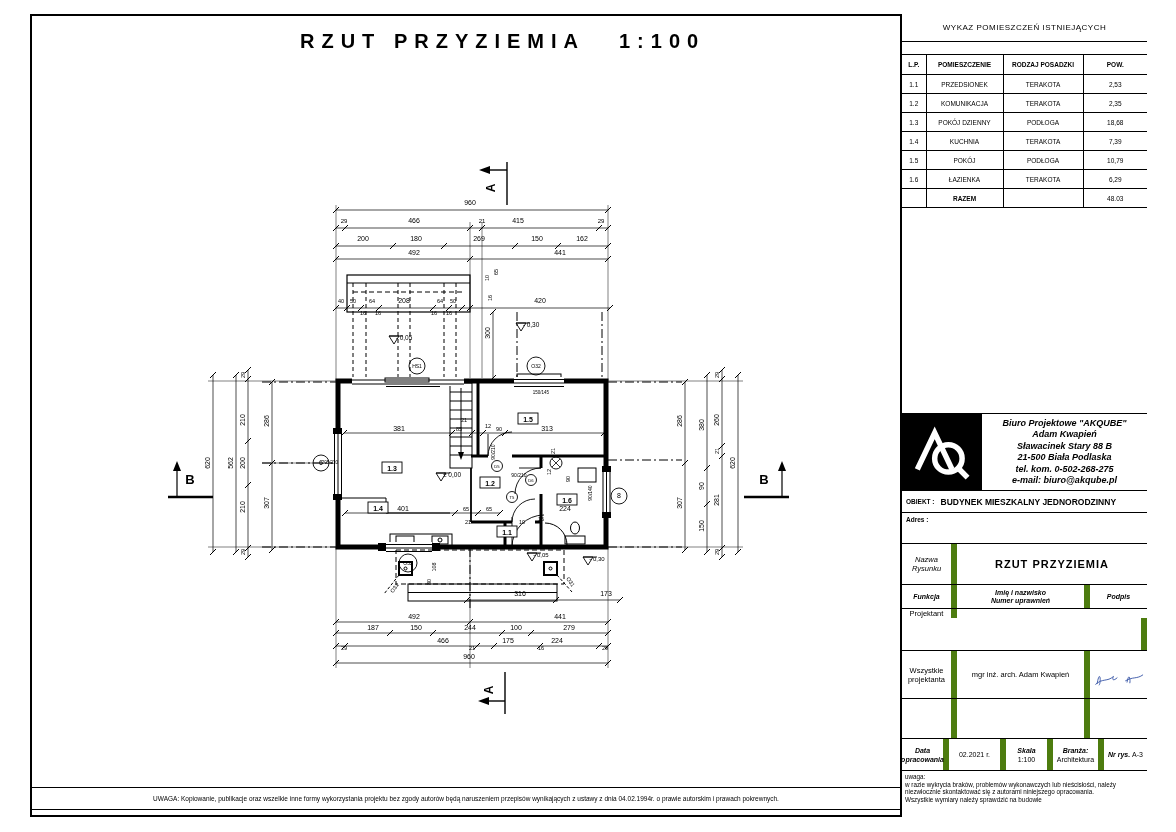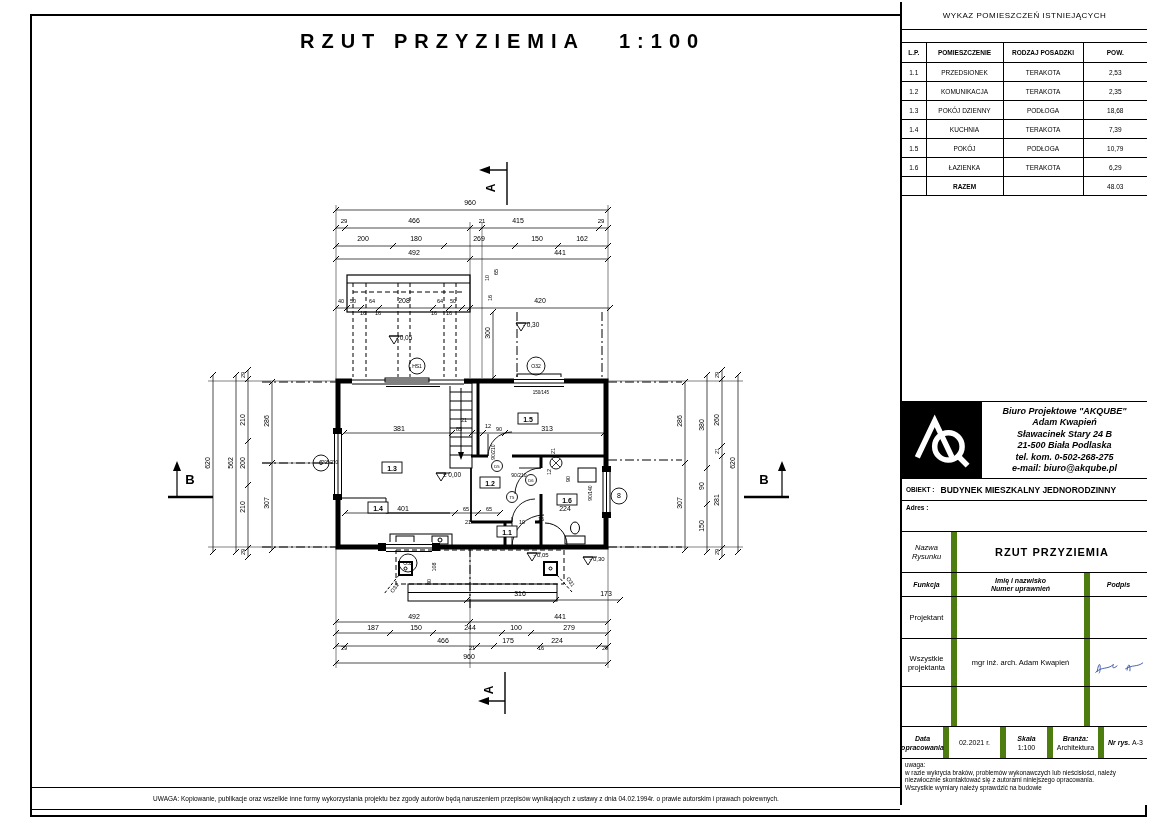--- a/index.html
+++ b/index.html
@@ -10,21 +10,21 @@
   
   #plan-svg{left:0;top:0;z-index:1;}
   
   #main-title{left:300px;top:30px;width:740px;font-size:20px;font-weight:bold;
     letter-spacing:7px;z-index:2;white-space:nowrap;}
   #main-title .gap{display:inline-block;width:34px;}
   
   #footer-strip{left:32px;top:787px;width:868px;height:23px;border-top:1.5px solid #000;border-bottom:1.5px solid #000;
     display:flex;align-items:center;justify-content:center;font-size:6.5px;z-index:3;background:#fff;}
   
-  #tblock{left:900px;top:2px;width:247px;height:803px;border-left:2px solid #000;background:#fff;z-index:5;
+  #tblock{left:900px;top:14px;width:247px;height:803px;border-left:2px solid #000;background:#fff;z-index:5;
     display:flex;flex-direction:column;font-size:7px;}
   #tblock .row{box-sizing:border-box;border-bottom:1px solid #000;flex:none;}
   .wykaz-title{height:28px;display:flex;align-items:center;justify-content:center;font-size:8px;letter-spacing:.5px;}
   .spacer13{height:13px;}
   table.rooms{border-collapse:collapse;width:100%;table-layout:fixed;}
   table.rooms td,table.rooms th{border:1px solid #000;font-size:6.5px;text-align:center;padding:0;height:18px;overflow:hidden;}
   table.rooms th{font-weight:bold;height:19px;}
   table.rooms col.c1{width:24px}table.rooms col.c2{width:77px}table.rooms col.c3{width:80px}table.rooms col.c4{width:64px}
   table.rooms tr td:first-child,table.rooms tr th:first-child{border-left:none}
   table.rooms tr td:last-child,table.rooms tr th:last-child{border-right:none}
@@ -40,21 +40,21 @@
   .adres{height:31px;padding:3px 0 0 4px;font-size:6.5px;font-weight:bold;}
   .nazwa{height:41px;display:flex;}
   .cell{box-sizing:border-box;border-right:6px solid #4d7c0f;display:flex;align-items:center;justify-content:center;text-align:center;}
   .cell:last-child{border-right:none;}
   .nazwa .lab{width:55px;font-style:italic;font-size:7.5px;}
   .nazwa .val{flex:1;font-weight:bold;font-size:11px;letter-spacing:1px;}
   .funkcja{height:24px;display:flex;font-style:italic;font-size:7px;font-weight:bold;}
   .funkcja .c1{width:55px}.funkcja .c2{flex:1;white-space:pre-line;line-height:8px}.funkcja .c3{width:57px}
   .prow{display:flex;font-size:7.5px;}
   .prow .c1{width:55px;line-height:9px;white-space:pre-line}.prow .c2{flex:1}.prow .c3{width:57px}
-  .projektant{height:42px;}
+  .projektant{height:42px;flex-direction:column;}
   .asystent{height:48px;}
   .emptyrow{height:40px;}
   .datarow{height:32px;display:flex;font-size:7px;}
   .datarow .cell{flex-direction:column;line-height:9px;}
   .datarow .lab{font-style:italic;font-weight:bold;}
   .dc1{width:47px}.dc2{width:57px}.dc3{width:47px}.dc4{width:51px}.dc5{flex:1}
   .uwaga{height:45px;border-bottom:none!important;padding:2px 3px;font-size:6.3px;line-height:7.6px;white-space:pre-line;}
 </style>
 </head>
 <body>
@@ -555,21 +555,21 @@
         <g stroke="#fff" stroke-width="6" fill="none">
           <path d="M 8 54 L 27 14 L 46 54"></path>
           <circle cx="42" cy="42" r="15"></circle>
           <line x1="52" y1="52" x2="63" y2="63"></line>
         </g>
       </svg>
     </div>
     <div class="company-info">
       <div>Biuro Projektowe "AKQUBE"</div>
       <div>Adam Kwapień</div>
-      <div>Sławacinek Stary 24 B</div>
+      <div>Sławacinek Stary 88 B</div>
       <div>21-500 Biała Podlaska</div>
       <div>tel. kom. 0-502-268-275</div>
       <div>e-mail: biuro@akqube.pl</div>
     </div>
   </div>
 
   <div class="row obiekt">
     <span class="lab">OBIEKT :</span>
     <span class="val">BUDYNEK MIESZKALNY JEDNORODZINNY</span>
   </div>

